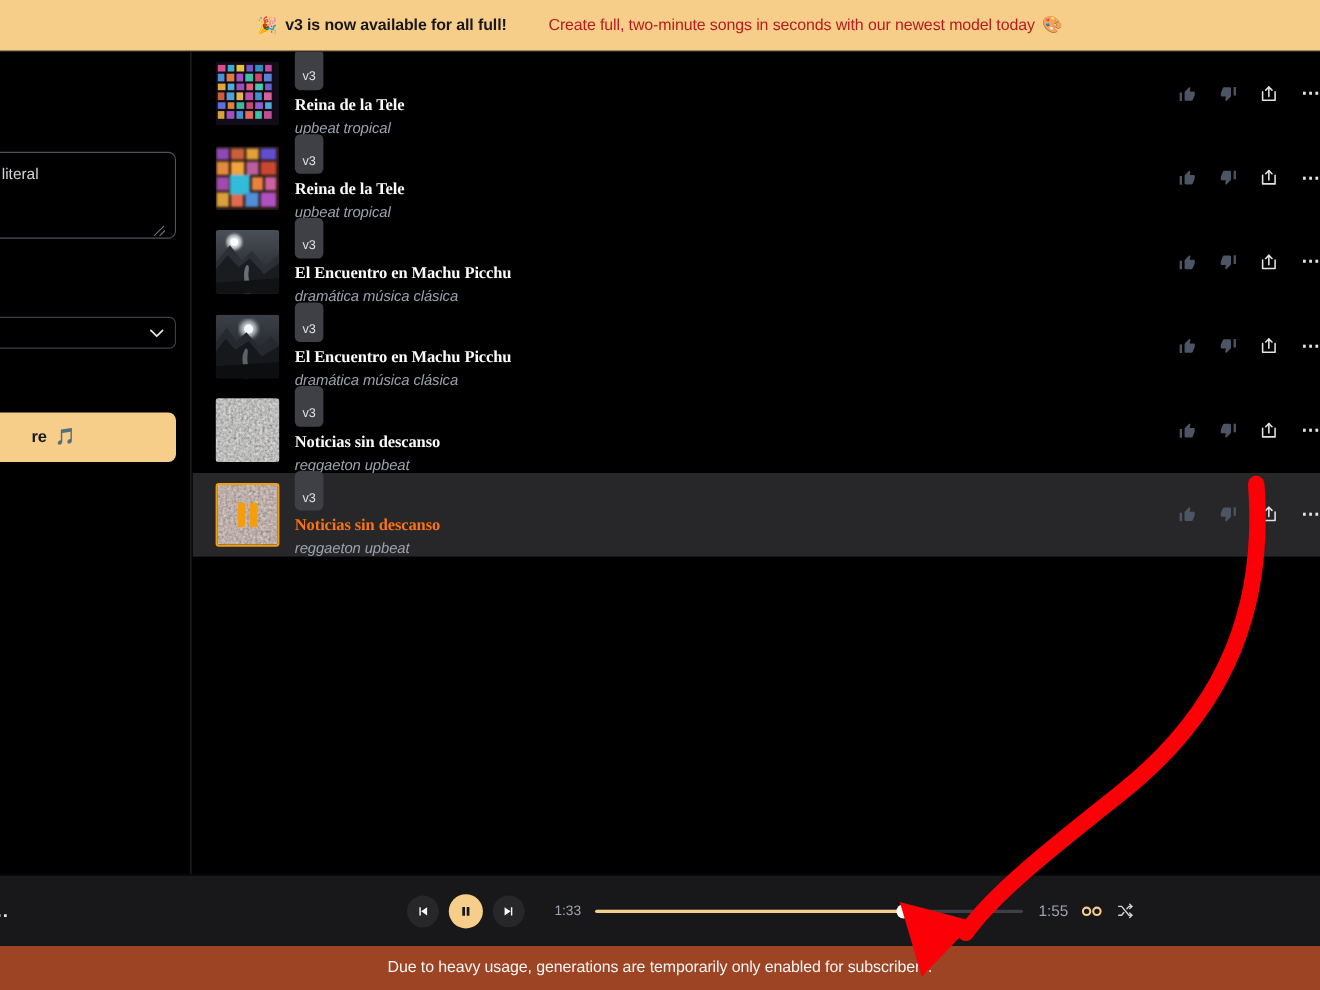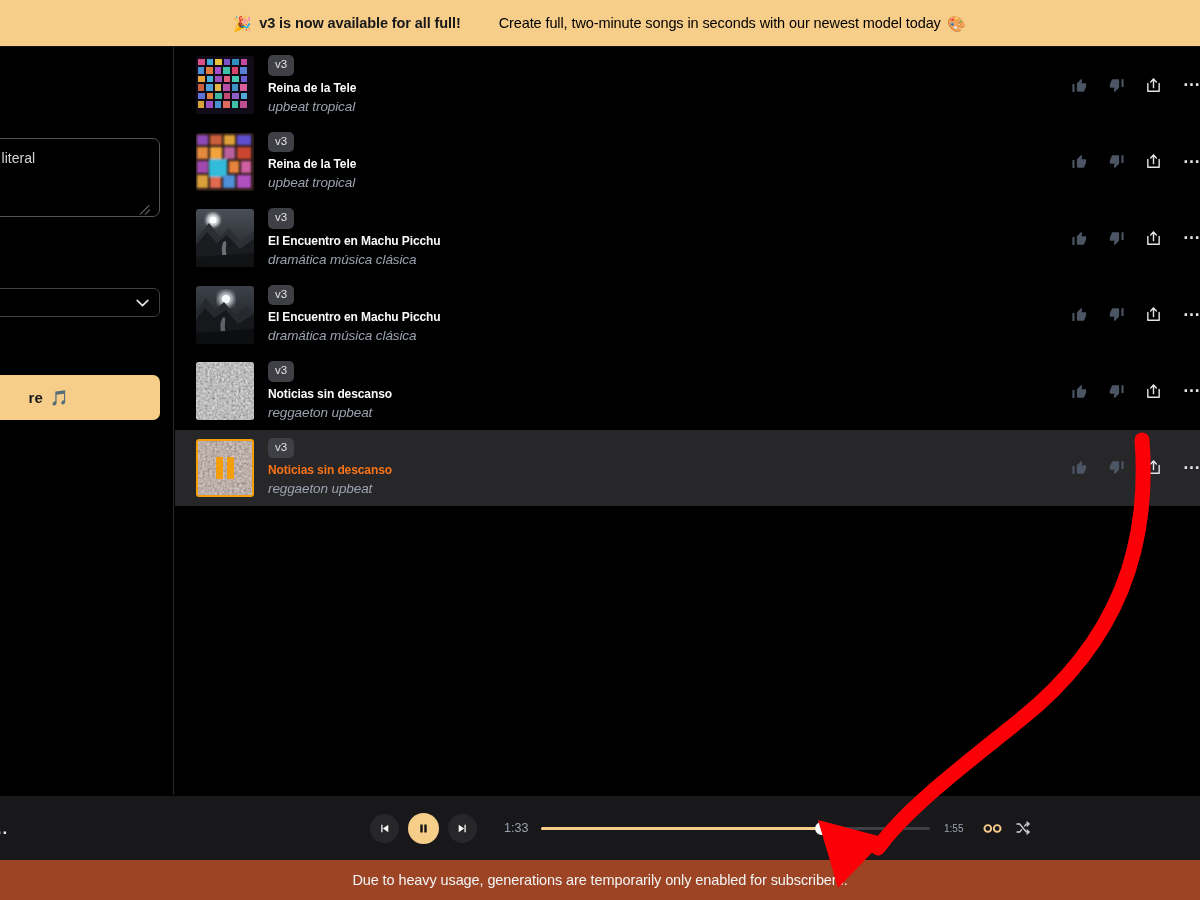--- a/index.html
+++ b/index.html
@@ -18,22 +18,22 @@
     display: flex; align-items: center; justify-content: center;
     gap: 38px;
     border-bottom: 1px solid #141414;
   }
   .promo-strong {
     display: flex; align-items: center; gap: 7px;
     color: #18181b; font-size: 14.5px; font-weight: bold;
     letter-spacing: -0.1px;
   }
   .promo-sub {
-    display: flex; align-items: center; gap: 7px;
-    color: #000000; font-size: 14.5px; font-weight: normal;
+    display: flex; gap: 7px;
+    color: #b91c1c; font-size: 14.5px; font-weight: normal;
     letter-spacing: -0.1px;
   }
   .emoji { font-size: 15px; line-height: 1; }
 
   
   .sidebar {
     position: absolute; left: 0; top: 47px; width: 174px; height: 748px;
     background: #000;
     border-right: 1px solid #27272a;
     overflow: hidden;
@@ -112,26 +112,26 @@
   }
   .pause-overlay i {
     display: block; width: 7px; height: 22px; background: #f59e0b; border-radius: 1px;
   }
 
   .song-meta { margin-left: 14px; display: flex; flex-direction: column; gap: 2px; }
   .ver-badge {
     display: inline-block; align-self: flex-start;
     background: #3f3f46; color: #e4e4e7;
     font-size: 11.5px; line-height: 1;
-    padding: 4px 7px 5px; border-radius: 5px;
+    padding: 20px 7px 5px; border-radius: 5px;
     margin-bottom: 3px;
   }
   .song-title {
-    font-size: 12px; font-weight: bold; color: #fafafa;
-    letter-spacing: -0.1px; line-height: 1.25;
+    font-size: 15px; font-weight: bold; color: #fafafa;
+    letter-spacing: -0.1px; line-height: 1.25; font-family: Liberation Serif, serif;
   }
   .song-row.active .song-title { color: #f97316; }
   .song-style {
     font-size: 13.5px; color: #9ca3af; letter-spacing: -0.1px; line-height: 1.3; font-style: italic;
   }
 
   .row-actions {
     margin-left: auto; display: flex; align-items: center; gap: 17px;
     padding-right: 0px;
   }
@@ -171,21 +171,21 @@
     background: #3f3f46; border-radius: 2px;
   }
   .seek-fill {
     position: absolute; left: 0; top: 6px; height: 2.5px;
     background: #f7cd8a; border-radius: 2px;
   }
   .seek-thumb {
     position: absolute; width: 13px; height: 13px; border-radius: 50%;
     background: #fff; top: 0.5px; margin-left: -6.5px;
   }
-  .time-right { position: absolute; left: 944px; color: #9ca3af; font-size: 10px; }
+  .time-right { position: absolute; left: 944px; color: #9ca3af; font-size: 14px; }
   .loop-btn { position: absolute; left: 982px; cursor: pointer; }
   .shuffle-btn { position: absolute; left: 1013px; cursor: pointer; }
   .player-left-dots {
     position: absolute; left: -9px; top: 23px;
     color: #e4e4e7; font-size: 17px; letter-spacing: 1px; font-weight: bold;
   }
 
   
   .notice-bar {
     position: absolute; left: 0; top: 860px; width: 1200px; height: 40px;

